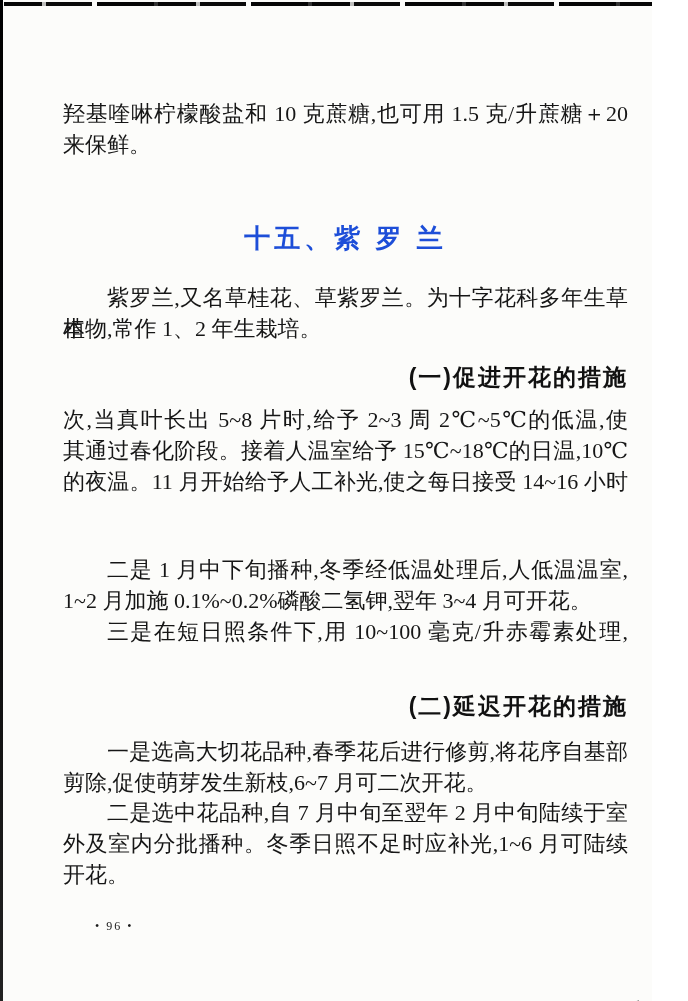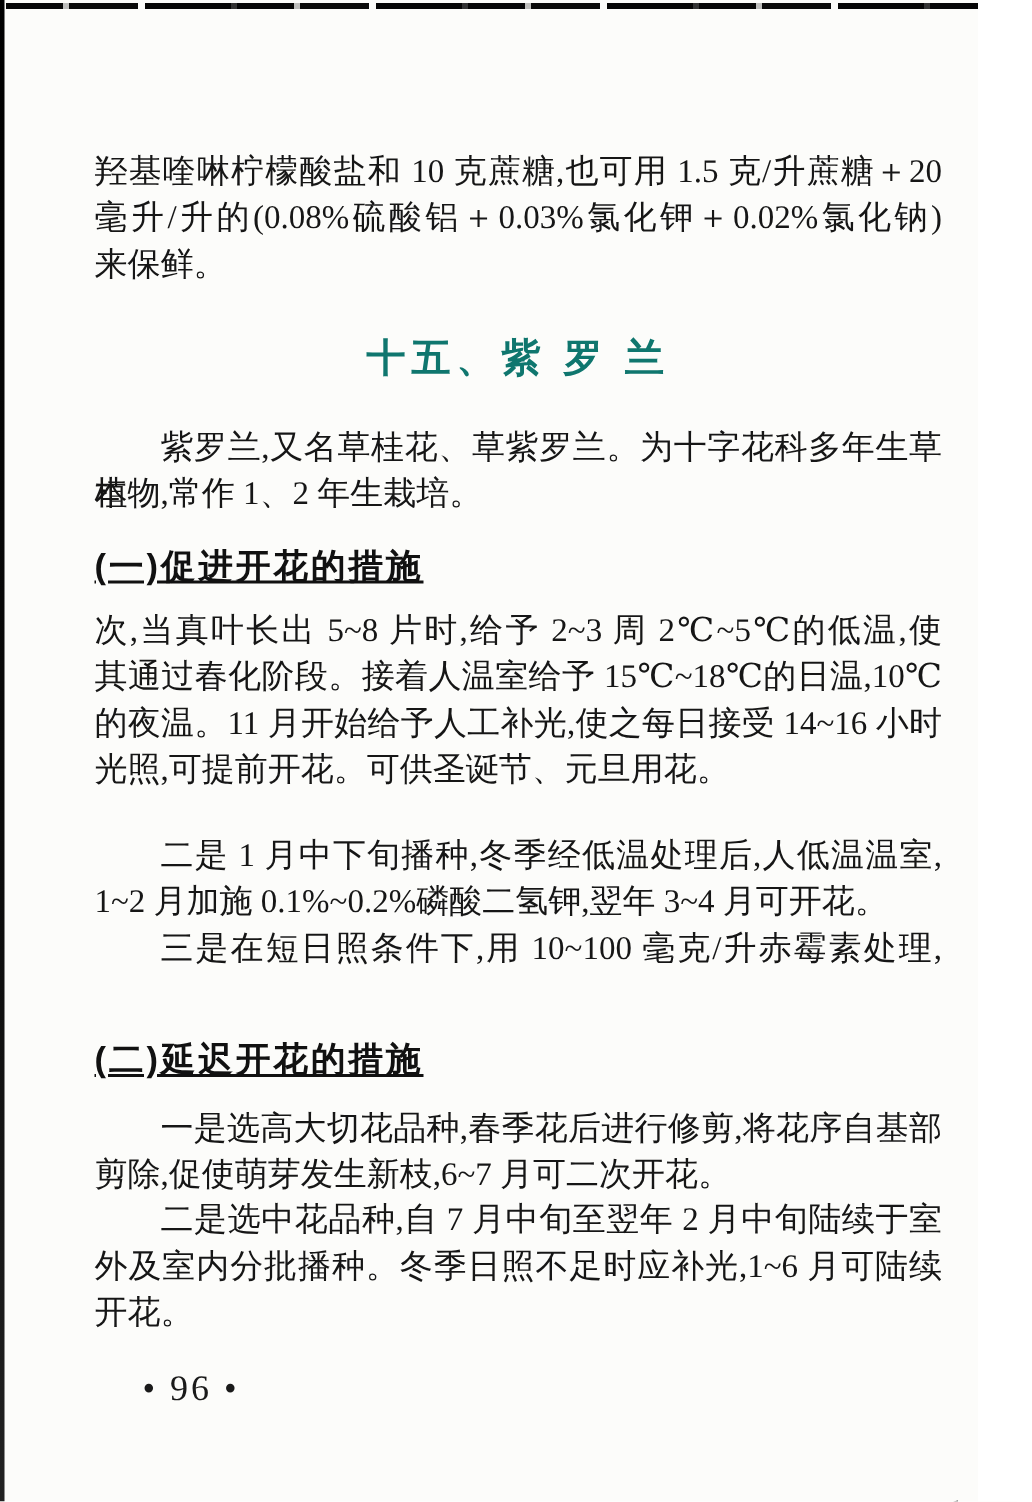--- a/index.html
+++ b/index.html
@@ -37,34 +37,33 @@
     color: #161616;
   }
   .j { white-space: normal; text-align: justify; text-align-last: justify; }
   .ind { text-indent: 44px; }
   .chapter-title {
     text-align: center;
     font-family: "Liberation Sans", "DejaVu Sans", sans-serif;
     font-weight: bold;
     font-size: 26px; line-height: 34px;
     letter-spacing: 4px;
-    color: #0f766e;
+    color: #1d4ed8;
   }
   .section-heading {
-    text-align: left;
+    text-align: right;
     font-family: "Liberation Sans", "DejaVu Sans", sans-serif;
     font-weight: bold;
     font-size: 23px; line-height: 30px;
     letter-spacing: 2px;
     color: #111;
-    text-decoration: underline;
   }
   .page-number {
     position: absolute; left: 95px; top: 912px;
-    font-size: 24px; line-height: 28px;
+    font-size: 12px; line-height: 28px;
     letter-spacing: 2px;
     color: #1a1a1a;
     text-align: center;
   }
   .watermark {
     position: absolute; right: 6px; bottom: 4px;
     transform: rotate(-90deg);
     transform-origin: 100% 100%;
     font-family: "Liberation Sans", "DejaVu Sans", sans-serif;
     font-size: 30px; line-height: 34px;
@@ -76,38 +75,36 @@
 </head>
 <body>
 
 <div id="page">
 
   <div class="scan-top"></div>
   <div class="scan-left"></div>
 
   <div class="col" style="top:98px">
     <div class="ln j">羟基喹啉柠檬酸盐和 10 克蔗糖,也可用 1.5 克/升蔗糖＋20</div>
-    <div class="ln j">毫升/升的(0.08%硫酸铝＋0.03%氯化钾＋0.02%氯化钠)</div>
     <div class="ln">来保鲜。</div>
   </div>
 
   <div class="col chapter-title" style="top:221px">十五、紫 罗 兰</div>
 
   <div class="col" style="top:282px">
     <div class="ln j ind">紫罗兰,又名草桂花、草紫罗兰。为十字花科多年生草本</div>
     <div class="ln">植物,常作 1、2 年生栽培。</div>
   </div>
 
   <div class="col section-heading" style="top:362px">(一)促进开花的措施</div>
 
   <div class="col" style="top:404px">
     <div class="ln j">次,当真叶长出 5~8 片时,给予 2~3 周 2℃~5℃的低温,使</div>
     <div class="ln j">其通过春化阶段。接着人温室给予 15℃~18℃的日温,10℃</div>
     <div class="ln j">的夜温。11 月开始给予人工补光,使之每日接受 14~16 小时</div>
-    <div class="ln">光照,可提前开花。可供圣诞节、元旦用花。</div>
   </div>
 
   <div class="col" style="top:554px">
     <div class="ln j ind">二是 1 月中下旬播种,冬季经低温处理后,人低温温室,</div>
     <div class="ln">1~2 月加施 0.1%~0.2%磷酸二氢钾,翌年 3~4 月可开花。</div>
   </div>
 
   <div class="col" style="top:616px">
     <div class="ln j ind">三是在短日照条件下,用 10~100 毫克/升赤霉素处理,</div>
   </div>

